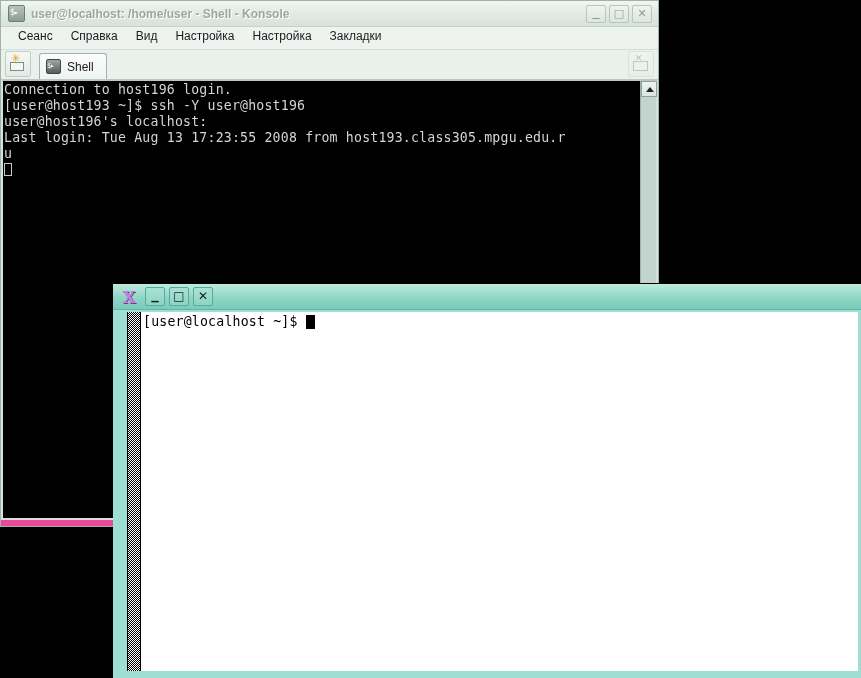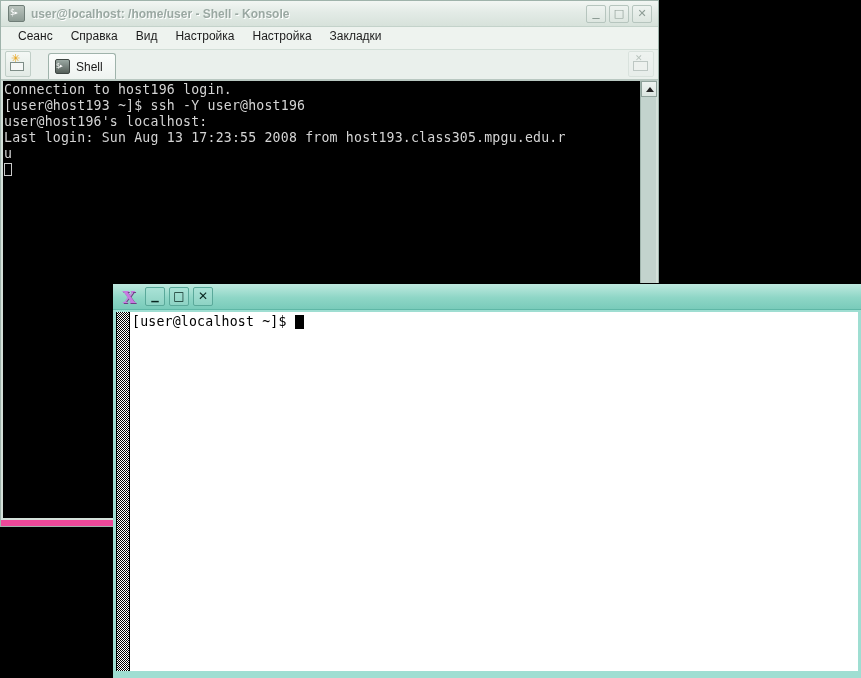--- a/index.html
+++ b/index.html
@@ -143,21 +143,21 @@
   .tab-newbtn::after {
     content: "✳";
     position: absolute;
     left: 5px; top: -1px;
     font-size: 11px;
     color: #e8a317;
     line-height: 14px;
   }
   .tab-item {
     height: 26px;
-    margin-left: 17px;
+    margin-left: 8px;
     padding: 0 12px 0 6px;
     background: linear-gradient(to bottom, #fbfdfc, #eef3f0);
     border: 1px solid #9fb3ab;
     border-bottom: none;
     border-radius: 3px 3px 0 0;
     display: flex;
     align-items: center;
     gap: 6px;
     box-sizing: border-box;
     flex: 0 0 auto;
@@ -339,20 +339,21 @@
   }
   .x-btn.min span { line-height: 12px; font-size: 15px; }
 
   .x-body {
     position: relative;
     height: 365px;
     display: flex;
     background: #9fded2;
     padding: 2px 3px 4px 3px;
     box-sizing: border-box;
+    margin-left: 11px;
   }
   .x-scrollbar {
     width: 14px;
     flex: 0 0 auto;
     background-color: #ffffff;
     background-image:
       repeating-conic-gradient(#000000 0% 25%, #ffffff 0% 50%);
     background-size: 2px 2px;
     border-left: 1px solid #000000;
     border-right: 1px solid #000000;
@@ -418,21 +419,21 @@
       <div class="tab-label">Shell</div>
     </div>
     <div class="tab-closebtn"></div>
   </div>
 
   <div class="kde-termwrap">
     <div class="kde-term">
       <div class="kde-term-line">Connection to host196 login.</div>
       <div class="kde-term-line">[user@host193 ~]$ ssh -Y user@host196</div>
       <div class="kde-term-line">user@host196's localhost:</div>
-      <div class="kde-term-line">Last login: Sun Aug 13 17:23:55 2008 from host193.class305.mpgu.edu.r</div>
+      <div class="kde-term-line">Last login: Tue Aug 13 17:23:55 2008 from host193.class305.mpgu.edu.r</div>
       <div class="kde-term-line">u</div>
       <div class="kde-term-line"><span class="kde-cursor-hollow"></span></div>
     </div>
     <div class="kde-scrollbar">
       <div class="kde-scroll-up"></div>
       <div class="kde-scroll-thumb"></div>
     </div>
   </div>
 </div>
 

